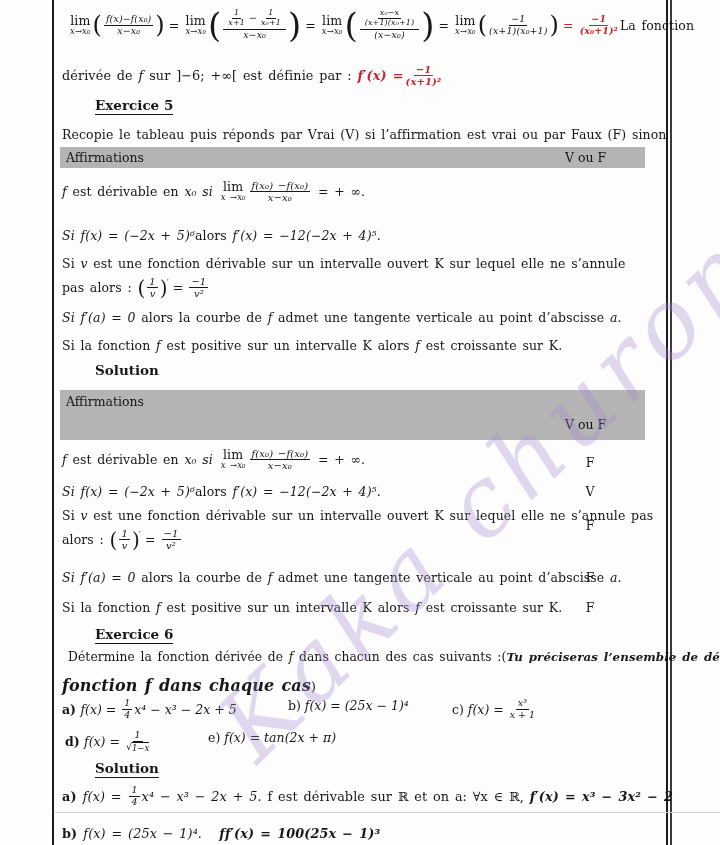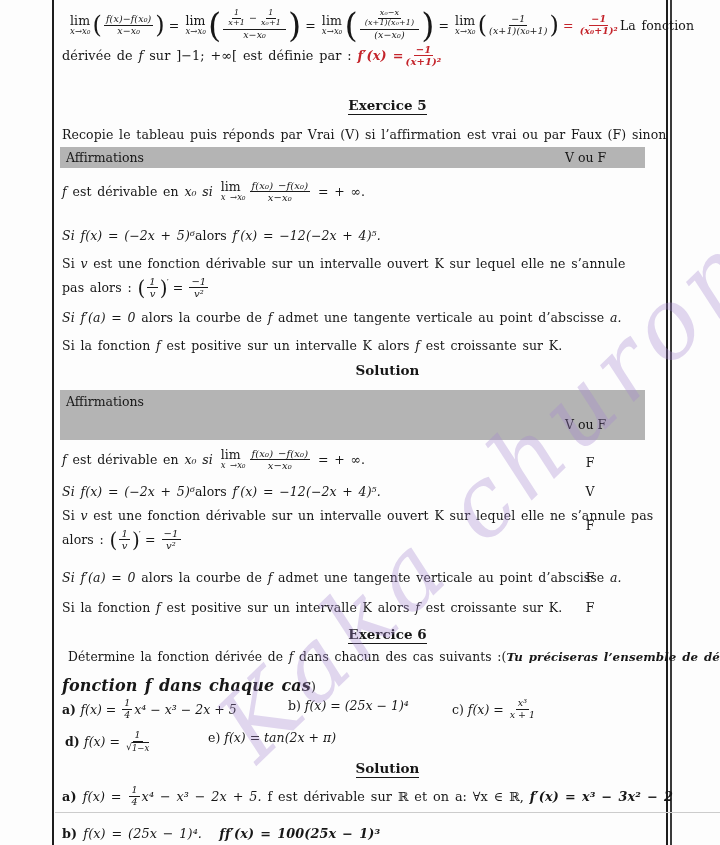--- a/index.html
+++ b/index.html
@@ -29,30 +29,30 @@
   .frac .num{border-bottom:1px solid #1a1a1a;padding:0 2px;display:block;white-space:nowrap}
   .frac .den{white-space:nowrap}
   .f10{font-size:10px}.f9{font-size:9.5px}.f8{font-size:8px}
   .nestrow{display:inline-flex;align-items:center;gap:2px;border-bottom:1px solid #1a1a1a;padding:0 3px 1px}
   .nestrow .frac .num{border-bottom:1px solid #1a1a1a}
   .frac .nestrow{border-bottom:1px solid #1a1a1a}
   .sqrtden{display:inline-flex;align-items:flex-start;font-size:9.5px;font-style:italic}
   .rooted{border-top:1px solid #1a1a1a;padding-top:1px;font-size:8.5px}
 
   
-  .lim{display:inline-flex;flex-direction:column;align-items:flex-start;line-height:1.02;margin:0 2px;font-style:normal}
+  .lim{display:inline-flex;flex-direction:column;align-items:center;line-height:1.02;margin:0 2px;font-style:normal}
   .lim .lw{font-size:12.5px}
   .lim .ls{font-size:8.5px;font-style:italic;margin-top:-1px}
 
   .paren{font-weight:400;line-height:1;align-self:center;font-style:normal}
   .p24{font-size:24px}.p34{font-size:34px;font-weight:300}.p20{font-size:20px}
   .eqs{padding:0 4px}
   .prm{font-size:9px;align-self:flex-start;margin-top:2px;margin-left:-1px}
 
-  .heading{position:absolute;width:585px;margin-left:35px;text-align:center;
+  .heading{position:absolute;width:585px;margin-left:35px;text-align:left;
            font-weight:bold;font-size:13.5px}
   .hu{border-bottom:1.6px solid #171717;padding-bottom:1px}
 
   .bar{position:absolute;left:0;width:585px;background:#b4b4b4}
   .bar .aff{position:absolute;left:6px;font-size:12.5px}
   .bar .vf{position:absolute;left:505px;font-size:12.5px}
   .verdict{position:absolute;left:512px;width:36px;text-align:center;font-size:12.5px}
 
   .caseg{position:absolute;display:inline-flex;align-items:center;font-size:12.5px;white-space:pre}
 
@@ -101,24 +101,24 @@
       <span class="eqs">=</span>
       <span class="lim"><span class="lw">lim</span><span class="ls">x→x₀</span></span>
       <span class="paren p24">(</span>
       <span class="frac f9"><span class="num">−1</span><span class="den">(x+1)(x₀+1)</span></span>
       <span class="paren p24">)</span>
       <span class="eqs red">=</span>
       <span class="frac f9 red bd"><span class="num" style="border-color:#c4242b">−1</span><span class="den">(x₀+1)²</span></span>
       <span>La fonction</span>
     </div>
 
-    <div class="row flexline" style="top:44px;left:2px;font-size:12.8px">
+    <div class="row flexline" style="top:64px;left:2px;font-size:12.8px">
       <span>dérivée de </span>
       <span class="it">f</span>
-      <span> sur ]−1; +∞[ est définie par : </span>
+      <span> sur ]−6; +∞[ est définie par : </span>
       <span class="red bi">f′(x) =</span>
       <span class="frac f10 red bd"><span class="num" style="border-color:#c4242b">−1</span><span class="den">(x+1)²</span></span>
     </div>
 
     <div class="heading" style="top:97px"><span class="hu">Exercice 5</span></div>
 
     <div class="row" style="top:127px;left:2px">Recopie le tableau puis réponds par Vrai (V) si l’affirmation est vrai ou par Faux (F) sinon</div>
 
     <div class="bar" style="top:147px;height:21px">
       <span class="aff" style="top:3px">Affirmations</span>

